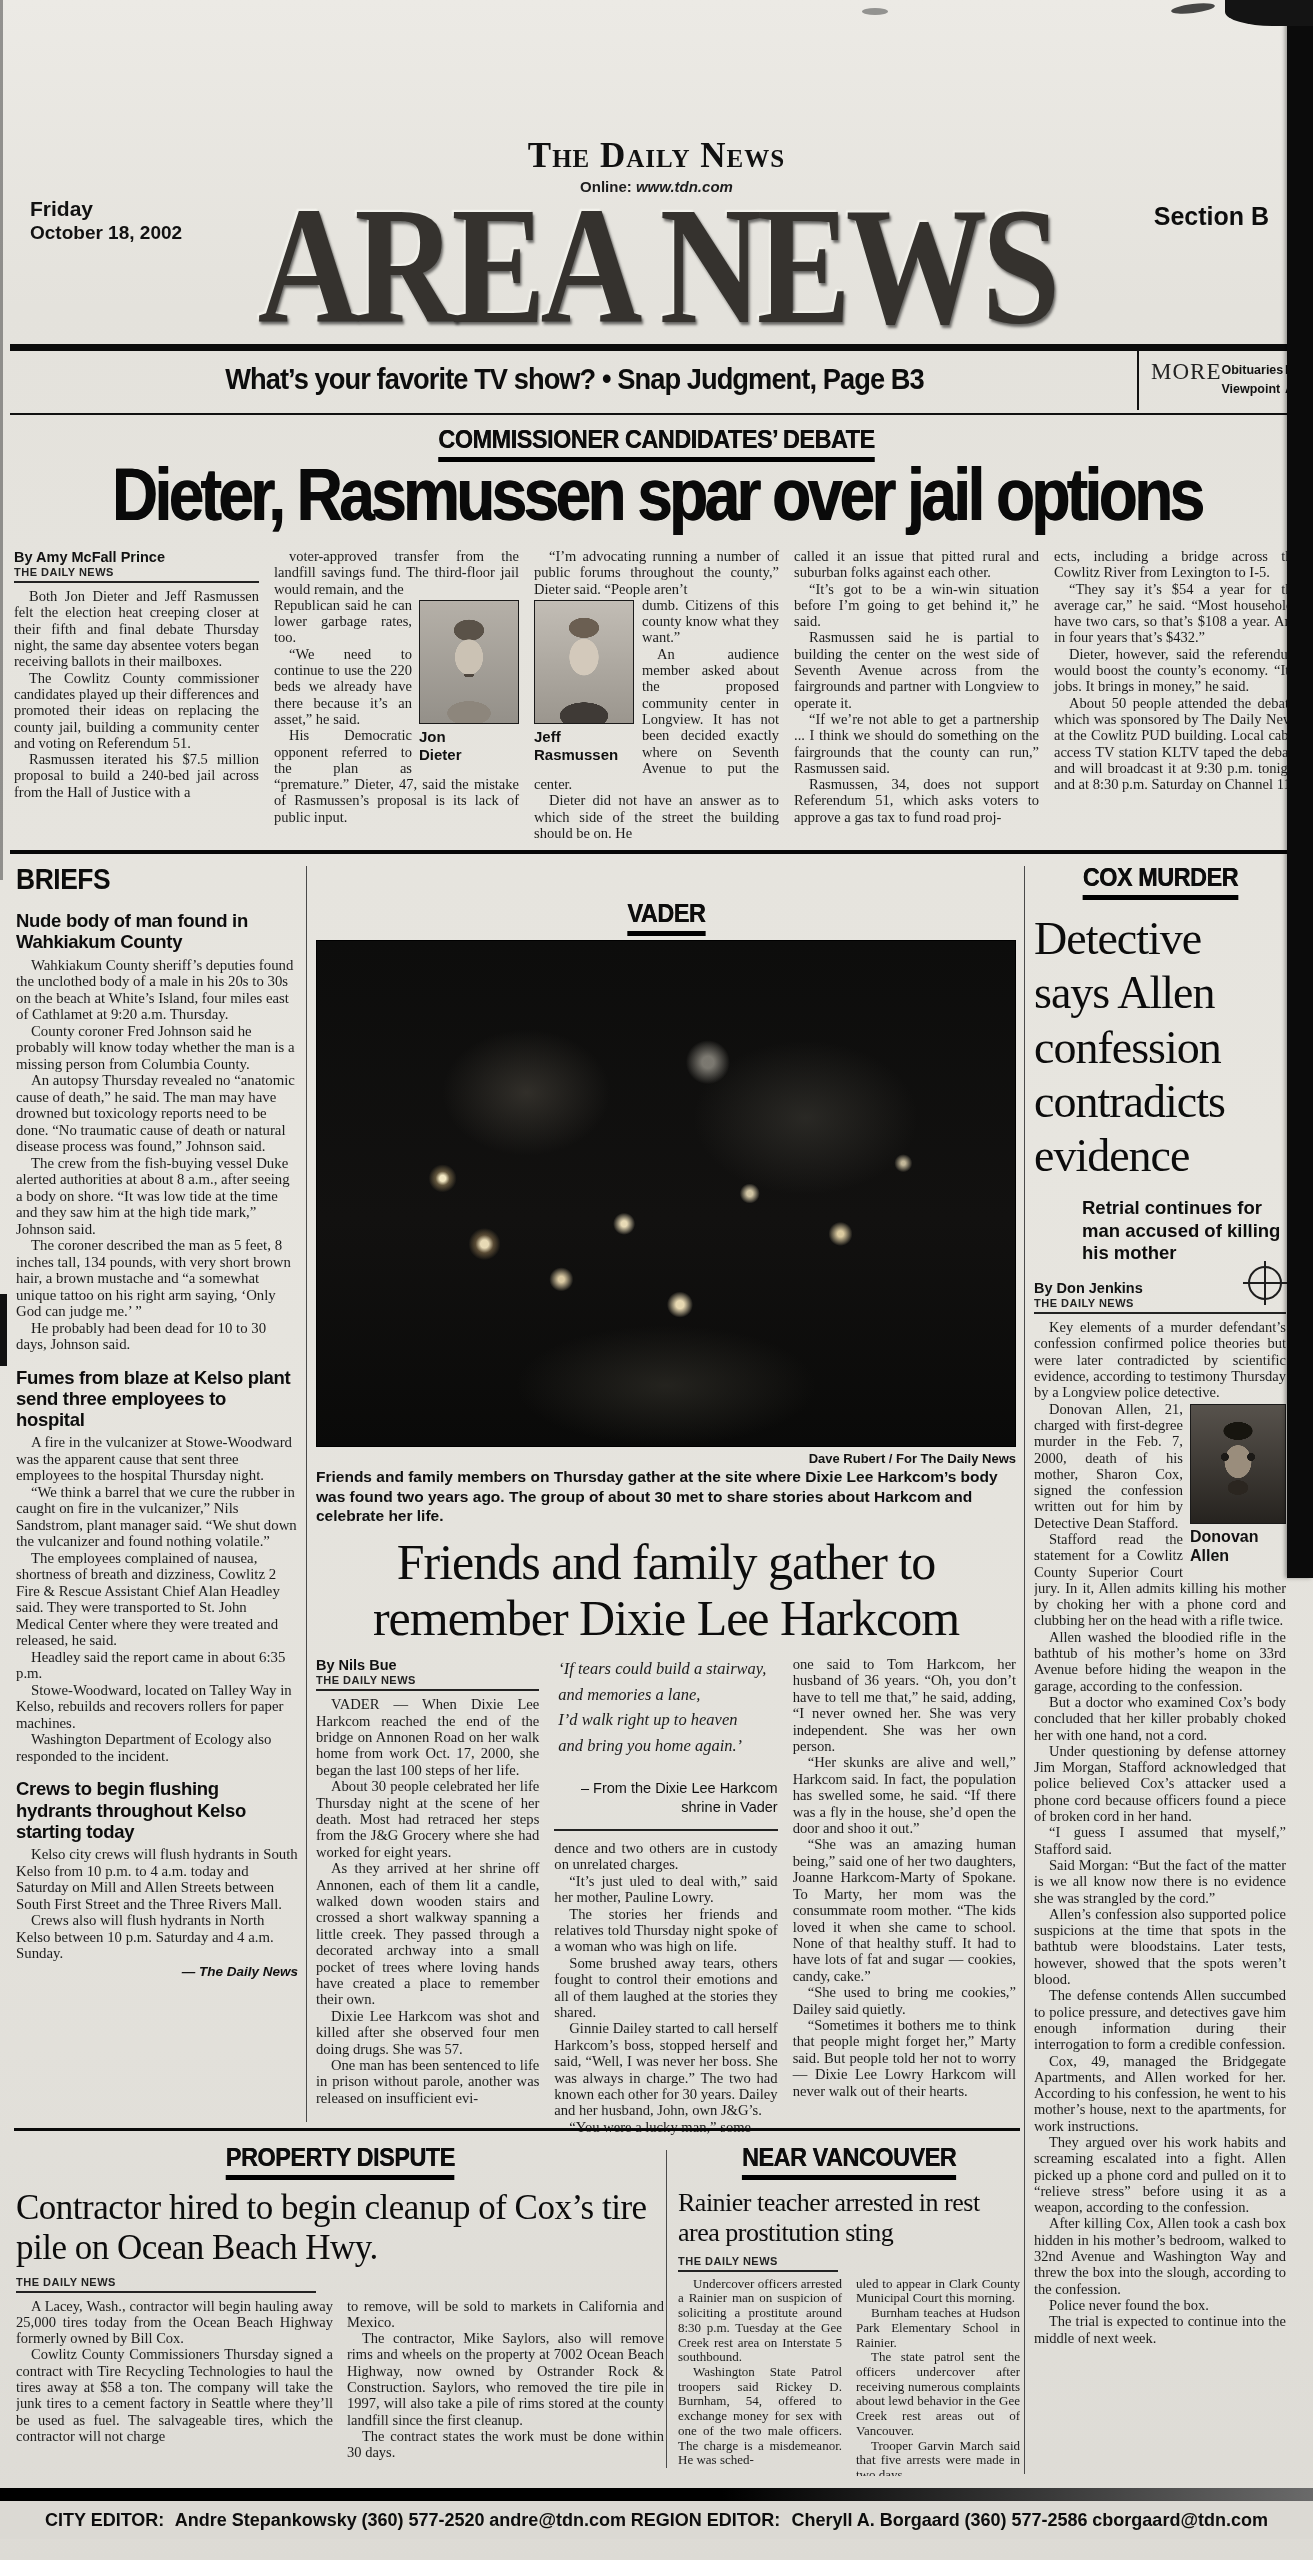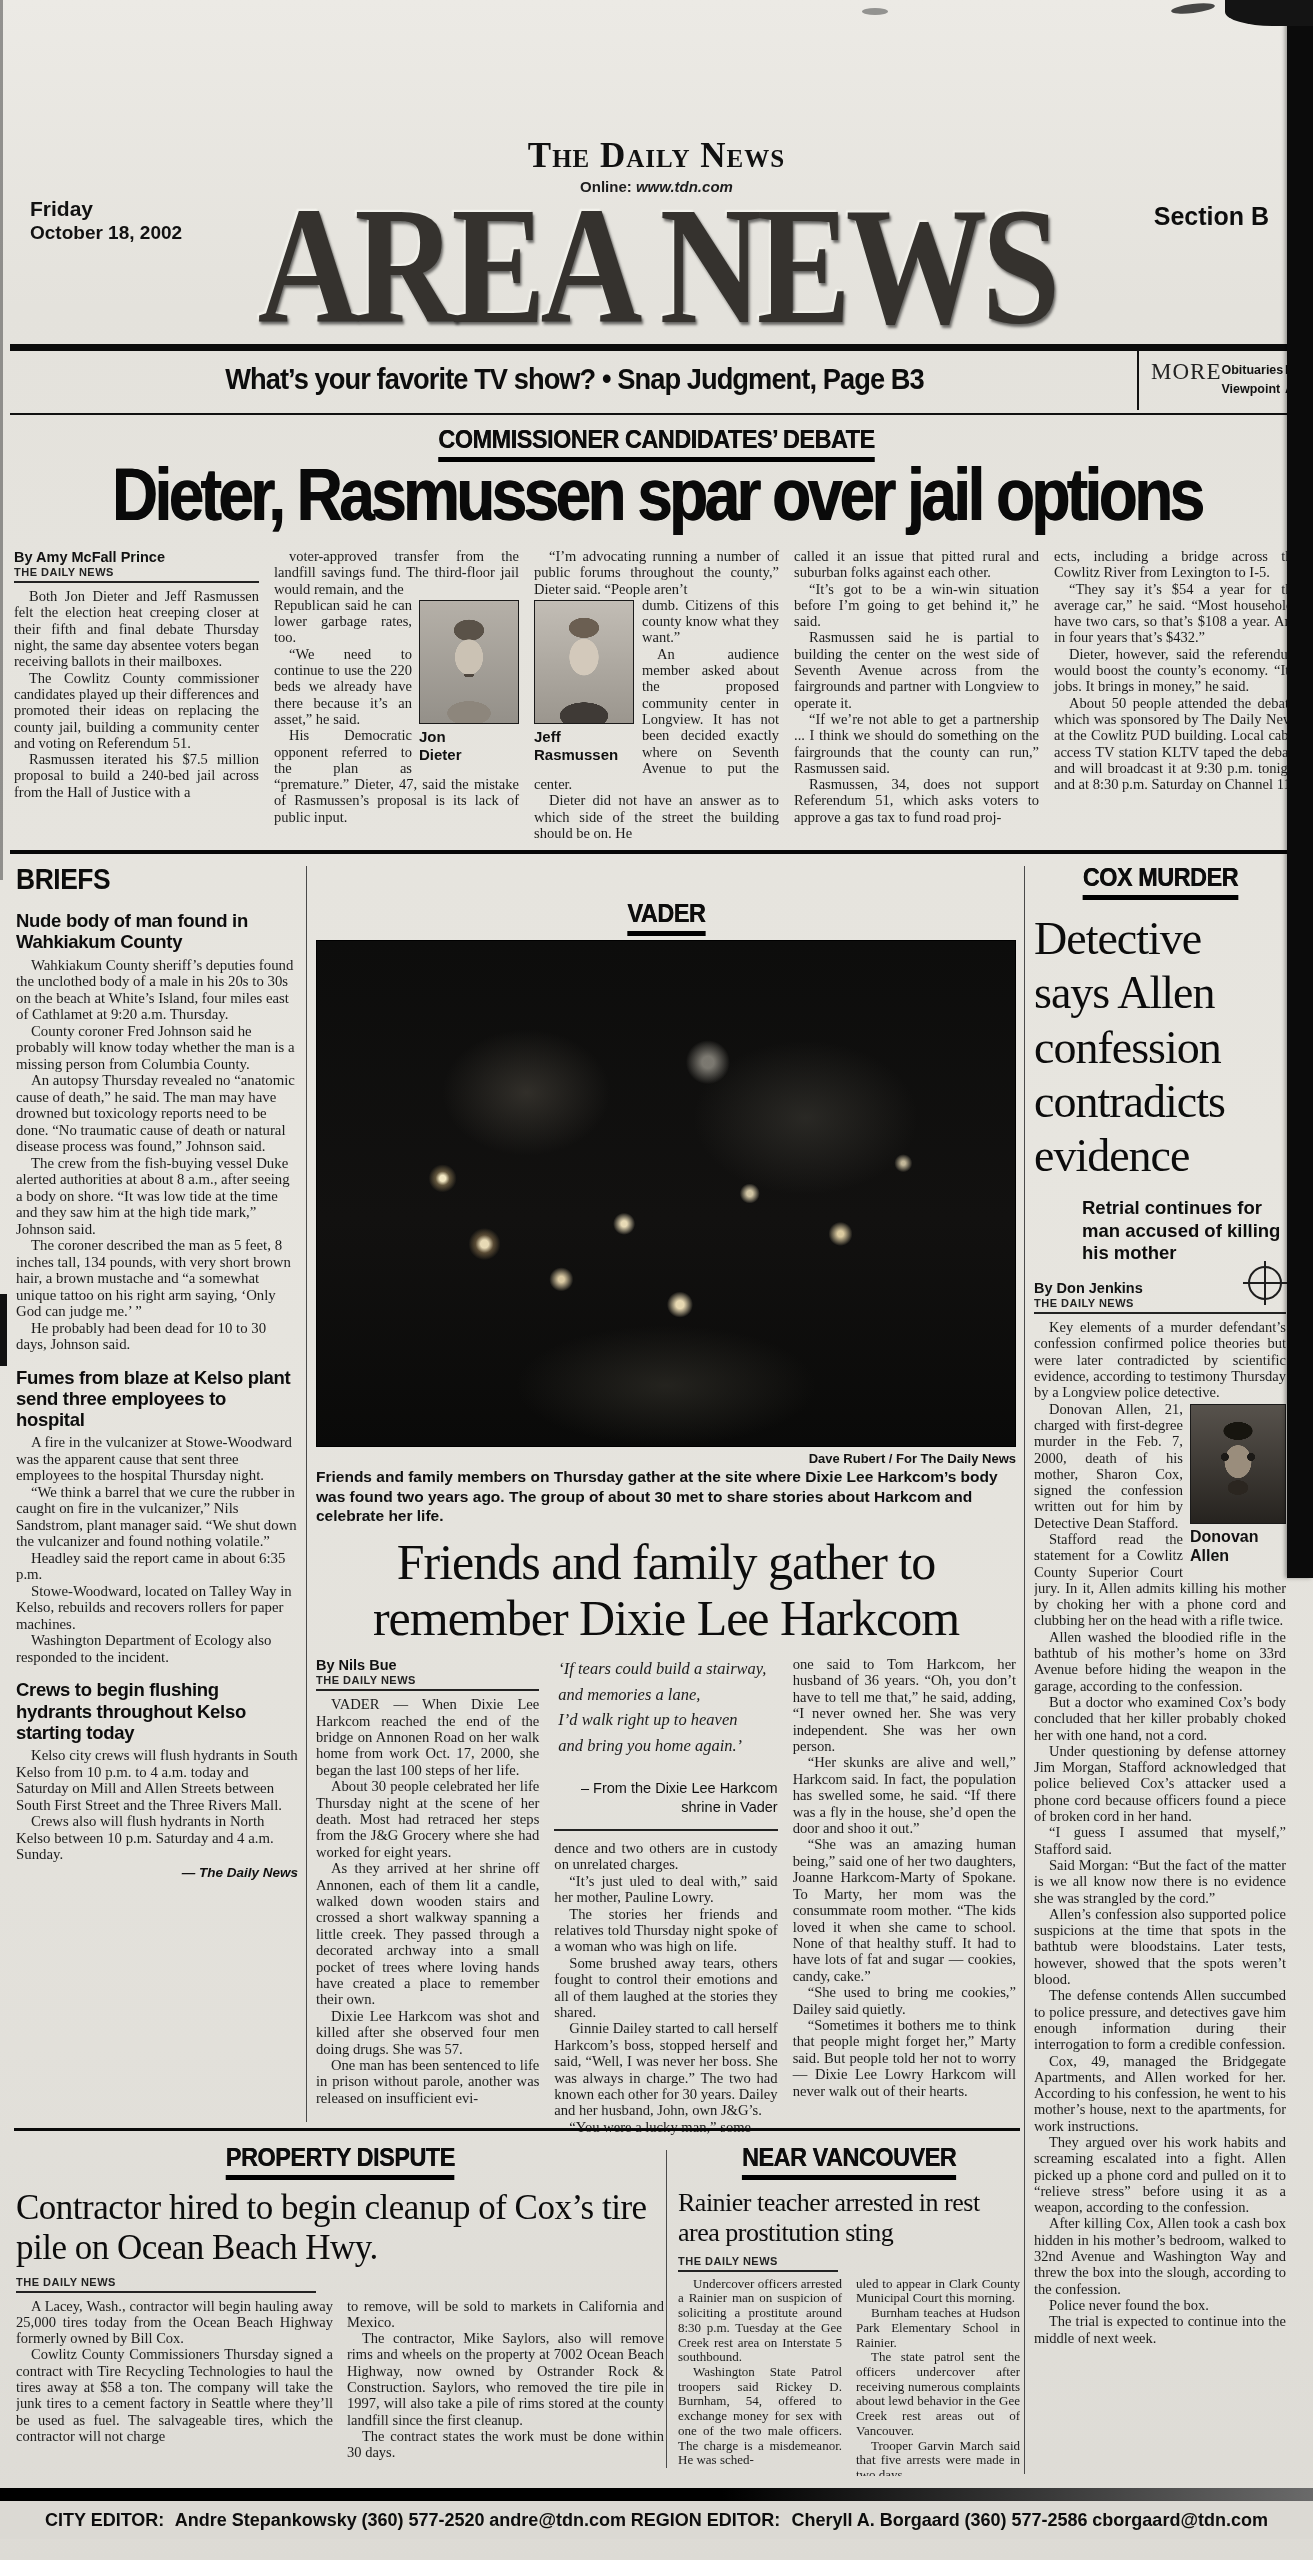--- a/index.html
+++ b/index.html
@@ -275,20 +275,21 @@
           <p>The crew from the fish-buying vessel Duke alerted authorities at about 8 a.m., after seeing a body on shore. “It was low tide at the time and they saw him at the high tide mark,” Johnson said.</p>
           <p>The coroner described the man as 5 feet, 8 inches tall, 134 pounds, with very short brown hair, a brown mustache and “a somewhat unique tattoo on his right arm saying, ‘Only God can judge me.’ ”</p>
           <p>He probably had been dead for 10 to 30 days, Johnson said.</p>
         </div>
     </div>
     <div class="brief">
       <h4>Fumes from blaze at Kelso plant send three employees to hospital</h4>
       <div class="body">
           <p>A fire in the vulcanizer at Stowe-Woodward was the apparent cause that sent three employees to the hospital Thursday night.</p>
           <p>“We think a barrel that we cure the rubber in caught on fire in the vulcanizer,” Nils Sandstrom, plant manager said. “We shut down the vulcanizer and found nothing volatile.”</p>
+          <p>The employees complained of nausea, shortness of breath and dizziness, Cowlitz 2 Fire &amp; Rescue Assistant Chief Alan Headley said. They were transported to St. John Medical Center where they were treated and released, he said.</p>
           <p>Headley said the report came in about 6:35 p.m.</p>
           <p>Stowe-Woodward, located on Talley Way in Kelso, rebuilds and recovers rollers for paper machines.</p>
           <p>Washington Department of Ecology also responded to the incident.</p>
         </div>
     </div>
     <div class="brief">
       <h4>Crews to begin flushing hydrants throughout Kelso starting today</h4>
       <div class="body">
           <p>Kelso city crews will flush hydrants in South Kelso from 10 p.m. to 4 a.m. today and Saturday on Mill and Allen Streets between South First Street and the Three Rivers Mall.</p>
           <p>Crews also will flush hydrants in North Kelso between 10 p.m. Saturday and 4 a.m. Sunday.</p>

